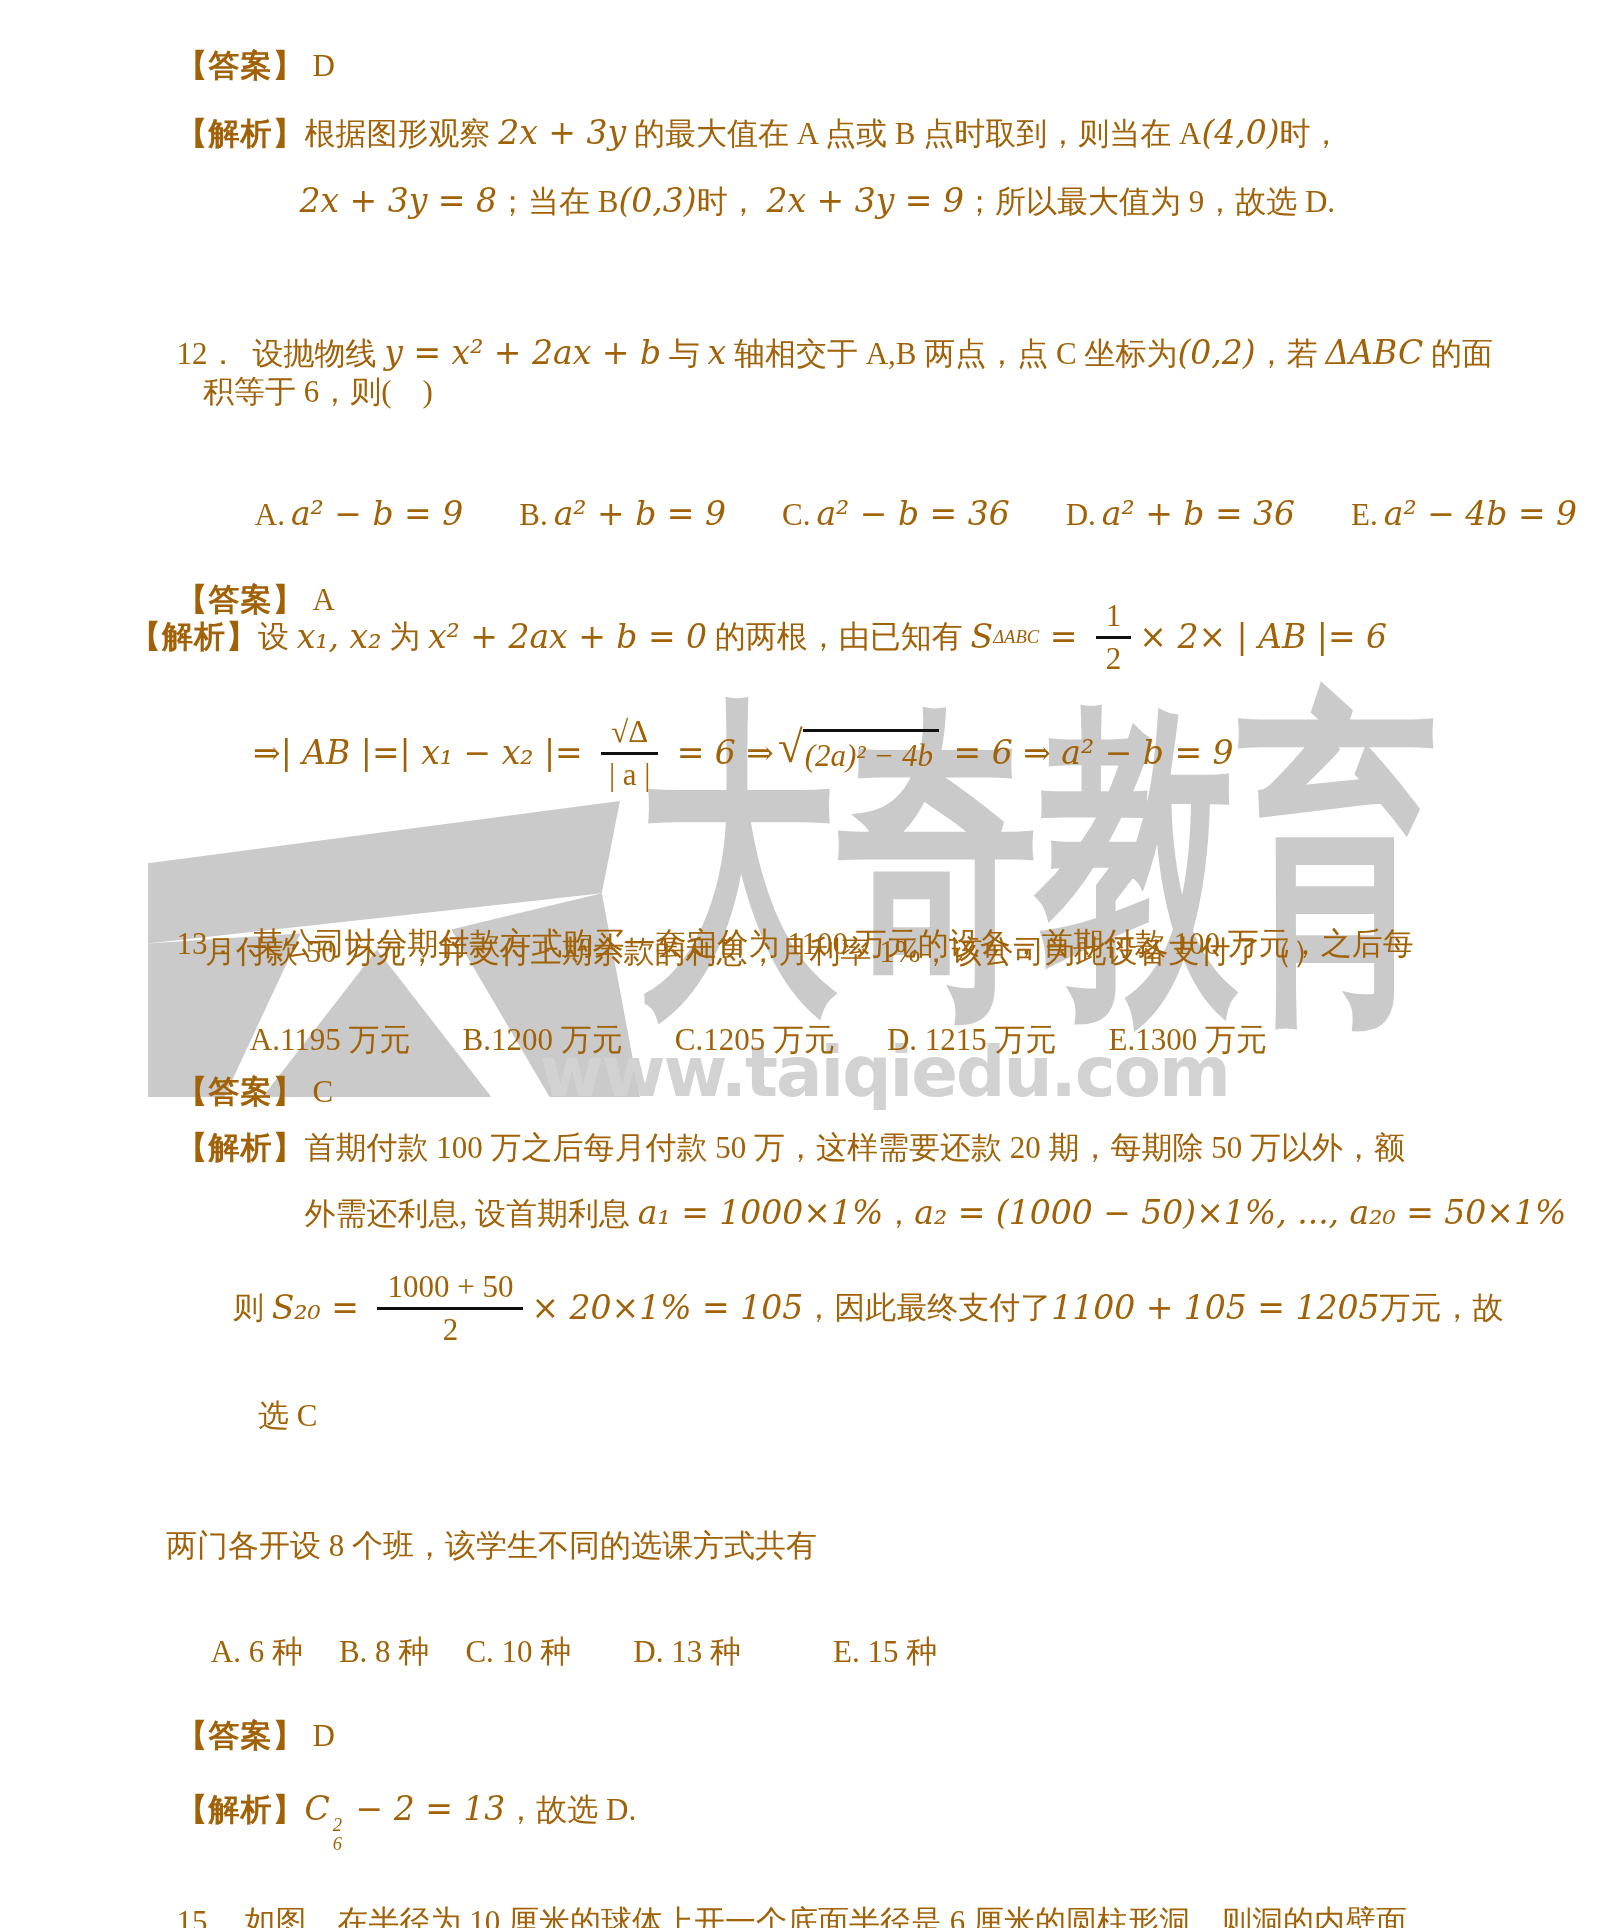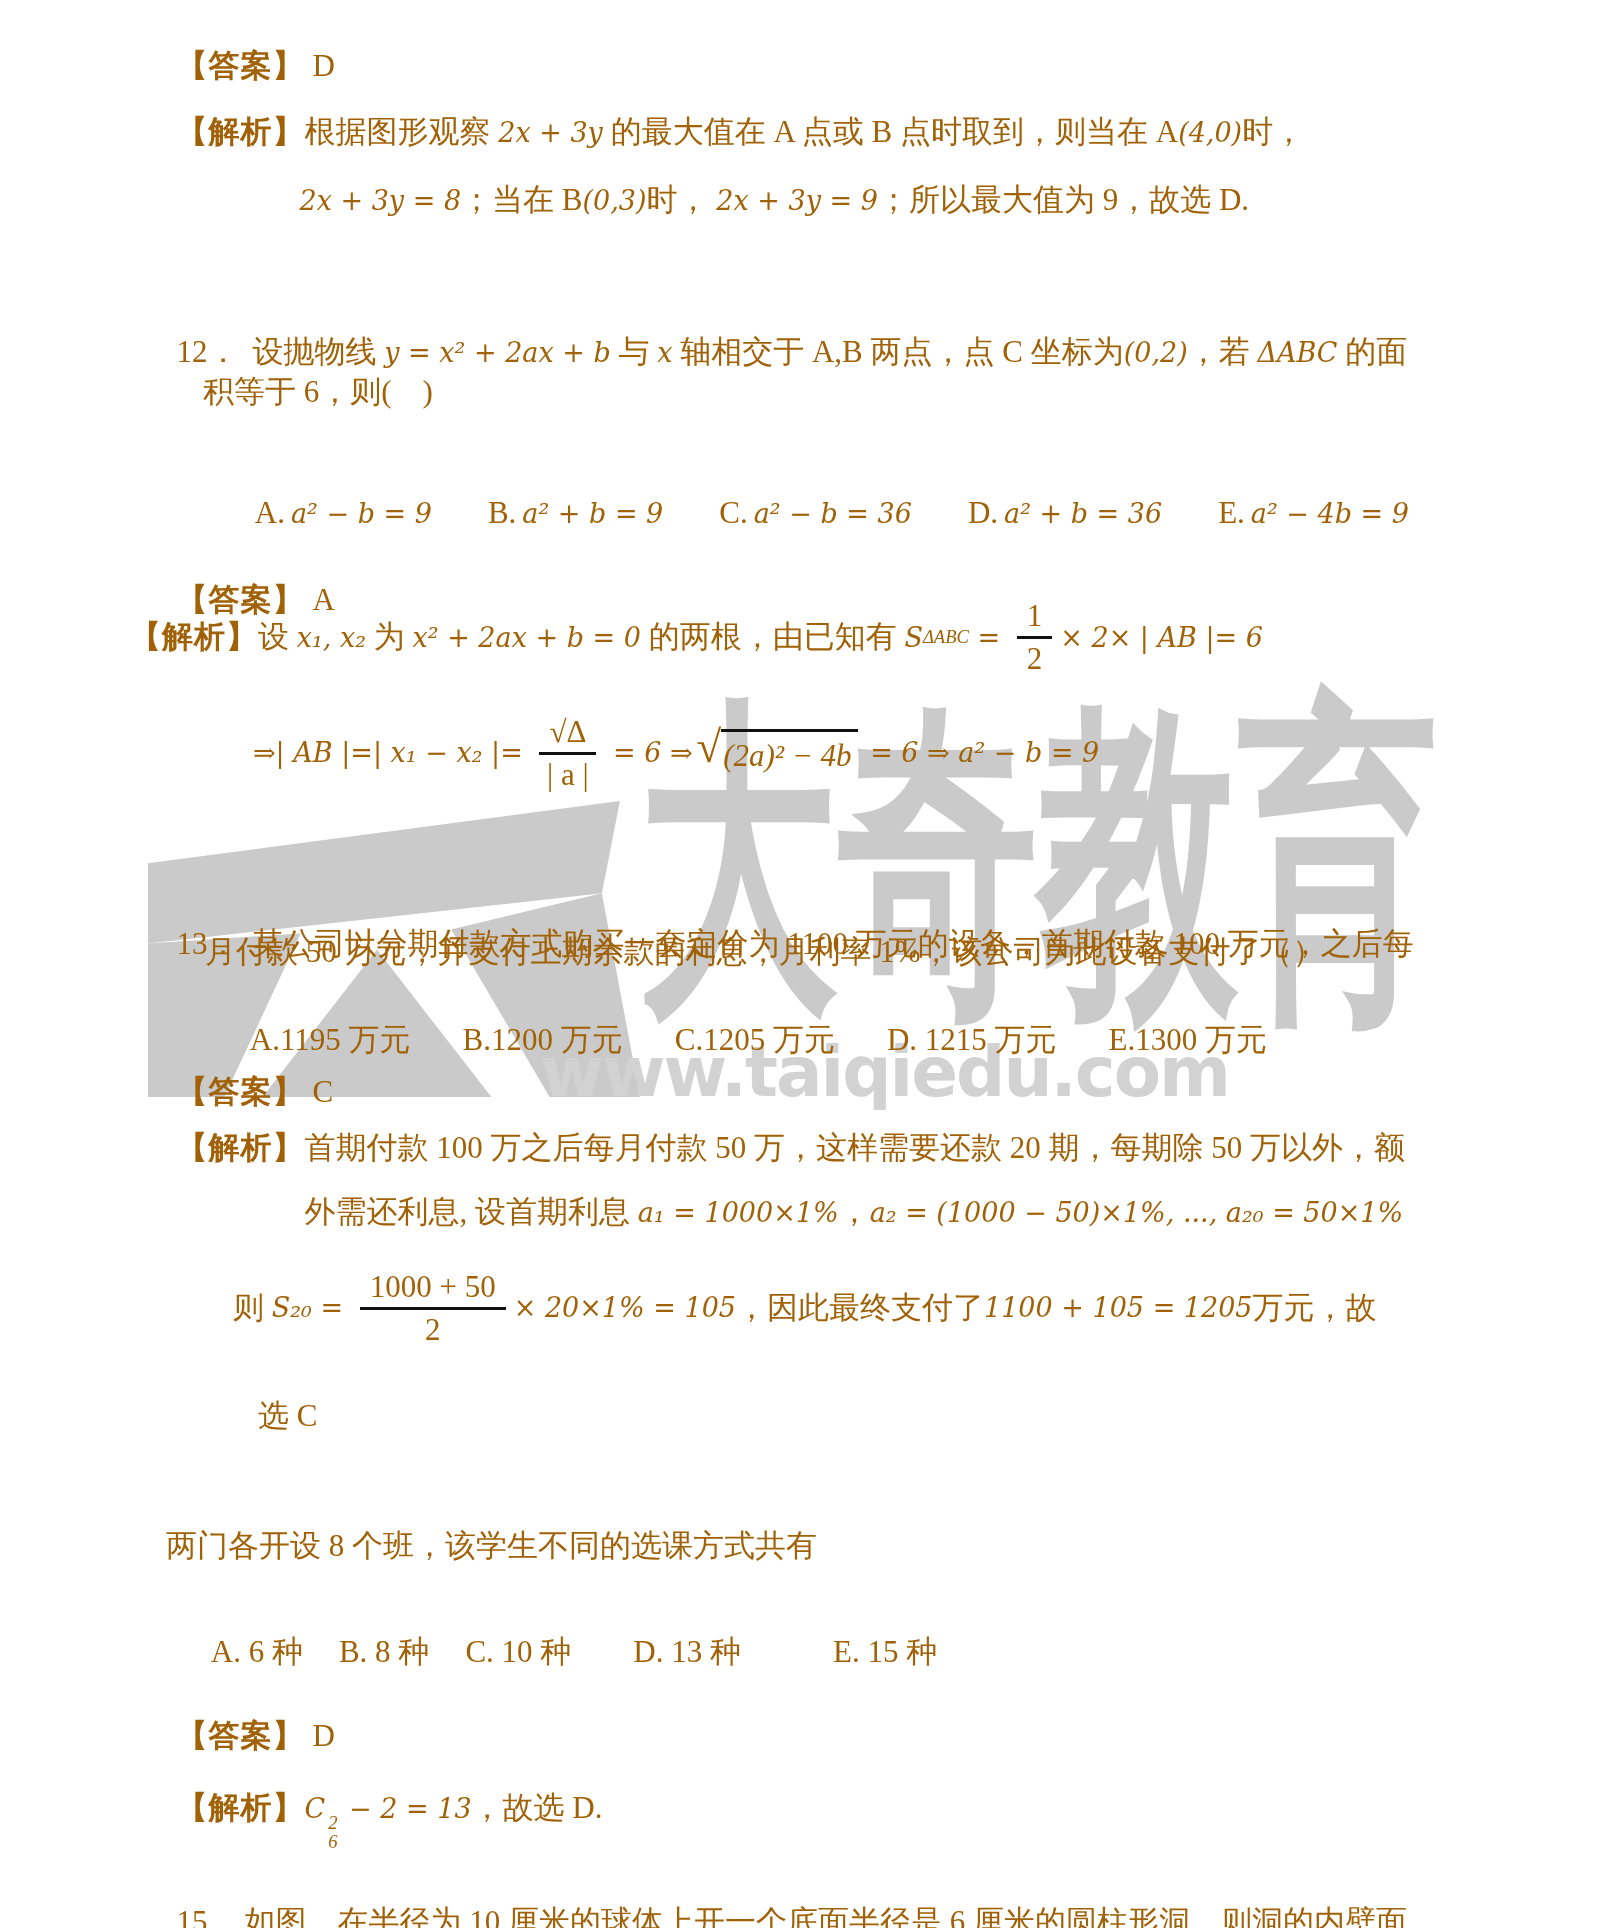--- a/index.html
+++ b/index.html
@@ -21,21 +21,21 @@
     font-weight:bold; font-size:69px; line-height:1; color:#d2d2d2; white-space:nowrap; letter-spacing:-2px;
   }
   
   #content { position:absolute; inset:0; z-index:1; }
   .line {
     position:absolute; white-space:pre; font-size:31px; line-height:1.3; color:#a16207;
   }
   .fline { display:flex; align-items:center; }
   .fline > span { white-space:pre; }
   .t { font-style:normal; }
-  .m { font-family:"DejaVu Serif","Liberation Serif",serif; font-style:italic; font-size:27px; }
+  .m { font-family:"DejaVu Serif","Liberation Serif",serif; font-style:italic; font-size:33px; }
   .lbl { font-weight:bold; letter-spacing:1px; }
   .qnum { margin-right:14px; }
   sub { font-size:0.60em; font-style:italic; }
   .frac { display:inline-flex; flex-direction:column; align-items:center; vertical-align:middle; margin:0 8px; line-height:1.15; font-size:31px; }
   .frac .num { border-bottom:3px solid #101010; padding:0 10px 2px 10px; }
   .frac .den { padding-top:2px; }
   .sqrt { display:inline-flex; align-items:flex-start; vertical-align:middle; margin:0 4px; }
   .sqrt .rsign { font-size:1.45em; line-height:1; font-style:normal; transform:translateY(-4px); }
   .sqrt .rad { border-top:3px solid #101010; padding:4px 6px 0 2px; font-style:italic; }
   .ss { display:inline-flex; flex-direction:column; align-items:center; font-size:0.60em; line-height:1.05; vertical-align:-0.55em; margin:0 3px; font-style:italic; }

